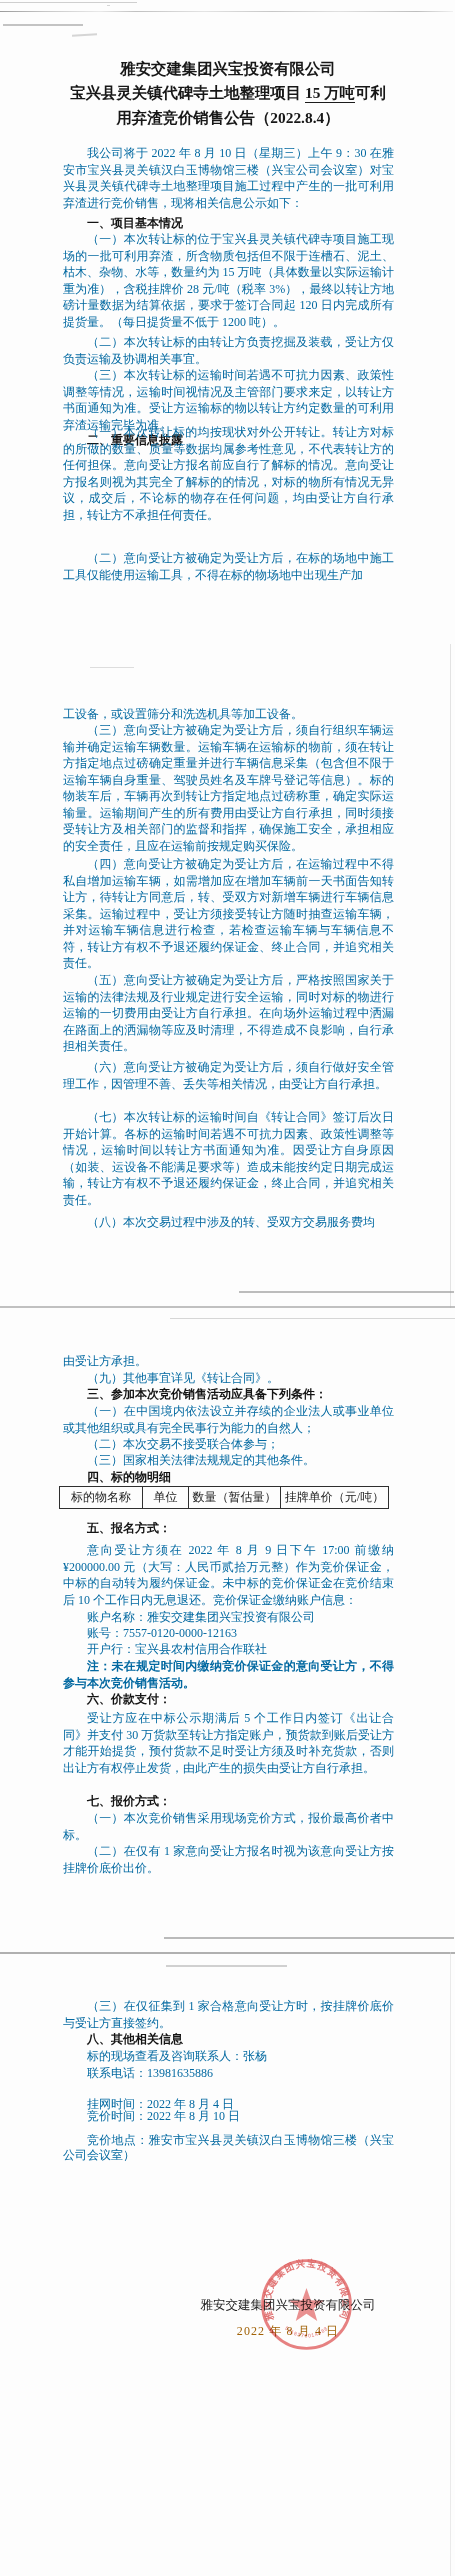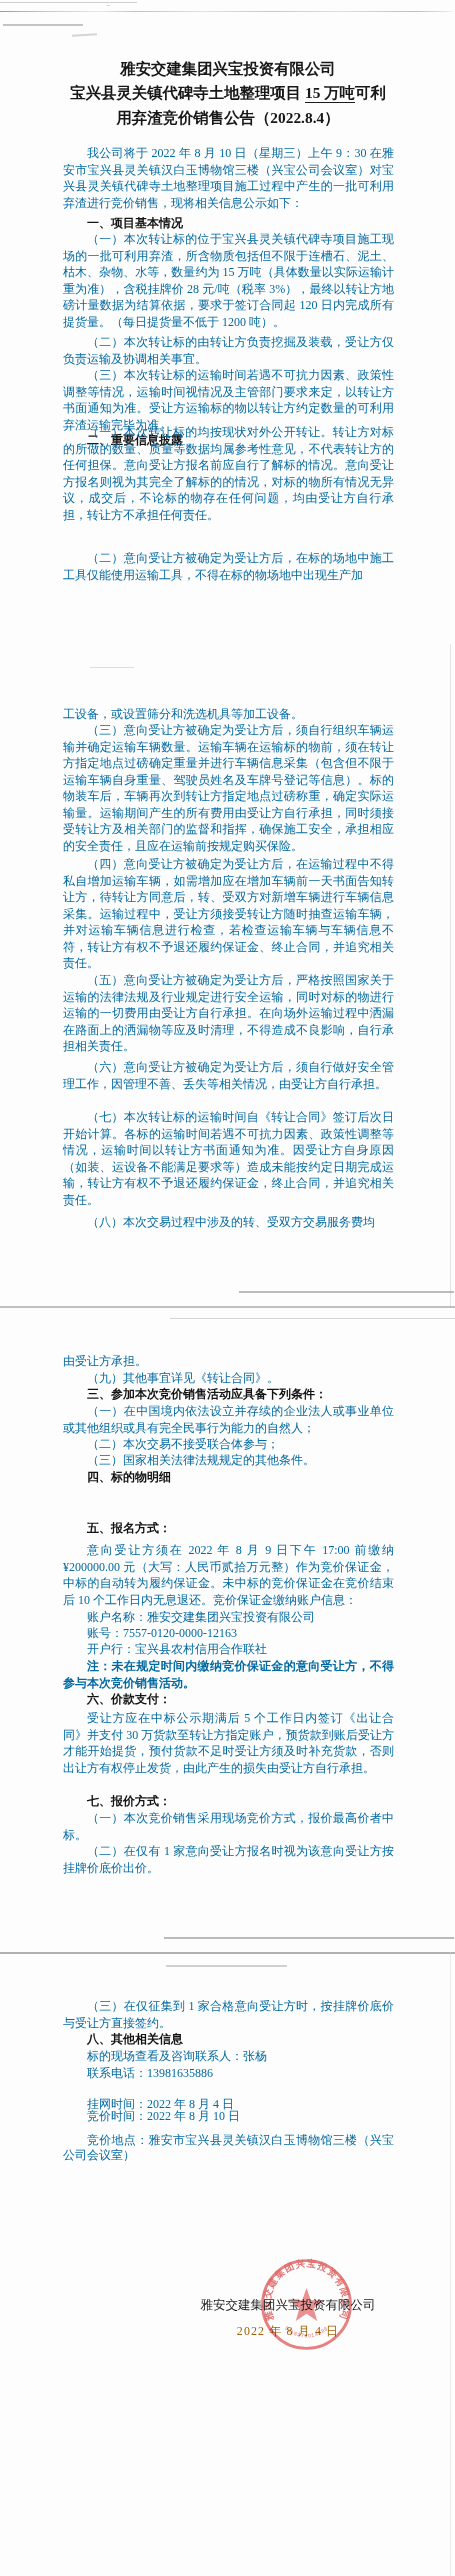--- a/index.html
+++ b/index.html
@@ -126,20 +126,26 @@
     <h3 class="hd" style="top:1469px;">四、标的物明细</h3>
 
     <table class="lots">
       <colgroup>
           <col style="width:83px">
           <col style="width:46px">
           <col style="width:92px">
           <col style="width:108px">
         </colgroup>
       <tbody>
+          <tr class="hrow">
+        <td>标的物名称</td>
+        <td>单位</td>
+        <td>数量（暂估量）</td>
+        <td>挂牌单价（元/吨）</td>
+      </tr>
     </tbody>
       </table>
 
     <h3 class="hd" style="top:1520px;">五、报名方式：</h3>
     <p class="para" style="top:1542px;">意向受让方须在 2022 年 8 月 9 日下午 17:00 前缴纳¥200000.00 元（大写：人民币贰拾万元整）作为竞价保证金，中标的自动转为履约保证金。未中标的竞价保证金在竞价结束后 10 个工作日内无息退还。竞价保证金缴纳账户信息：</p>
     <p class="para" style="top:1609px;">账户名称：雅安交建集团兴宝投资有限公司</p>
     <p class="para" style="top:1625px;">账号：7557-0120-0000-12163</p>
     <p class="para" style="top:1641px;">开户行：宝兴县农村信用合作联社</p>
     <p class="para bold" style="top:1658px;">注：未在规定时间内缴纳竞价保证金的意向受让方，不得参与本次竞价销售活动。</p>
     <h3 class="hd" style="top:1691px;">六、价款支付：</h3>

